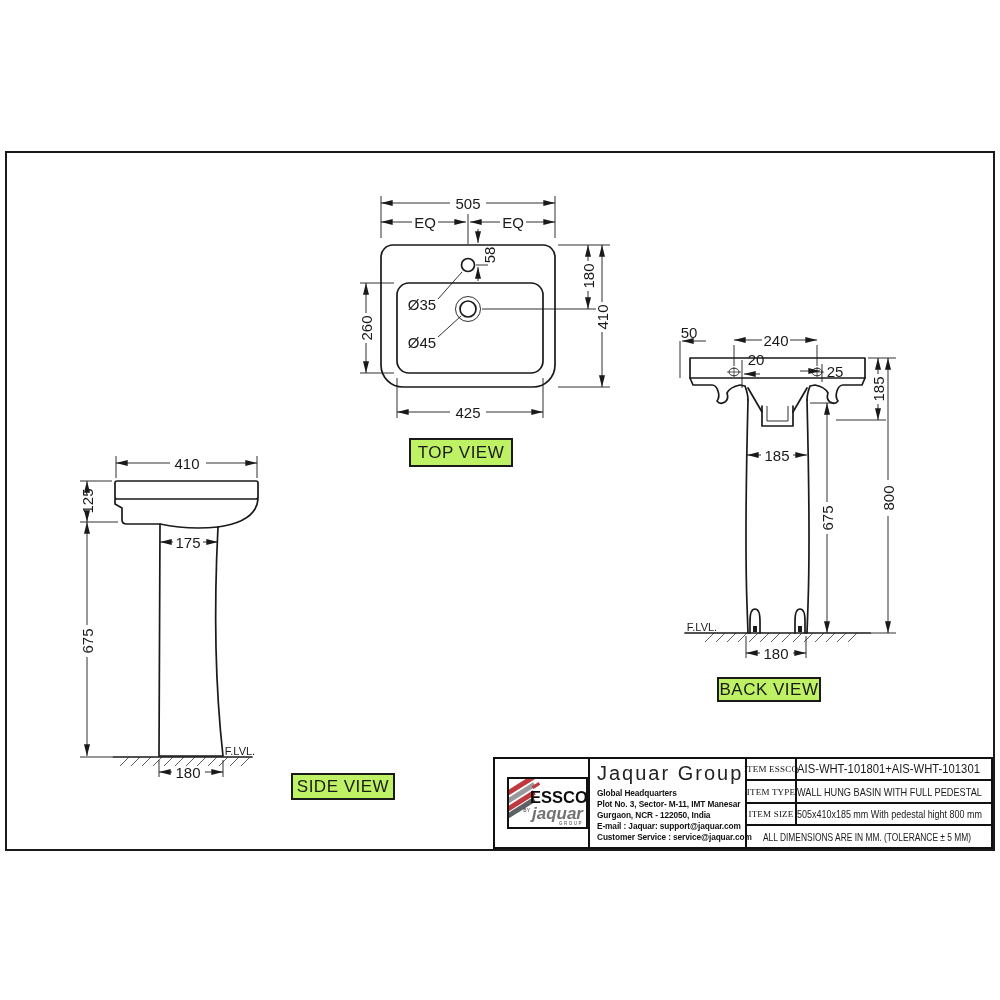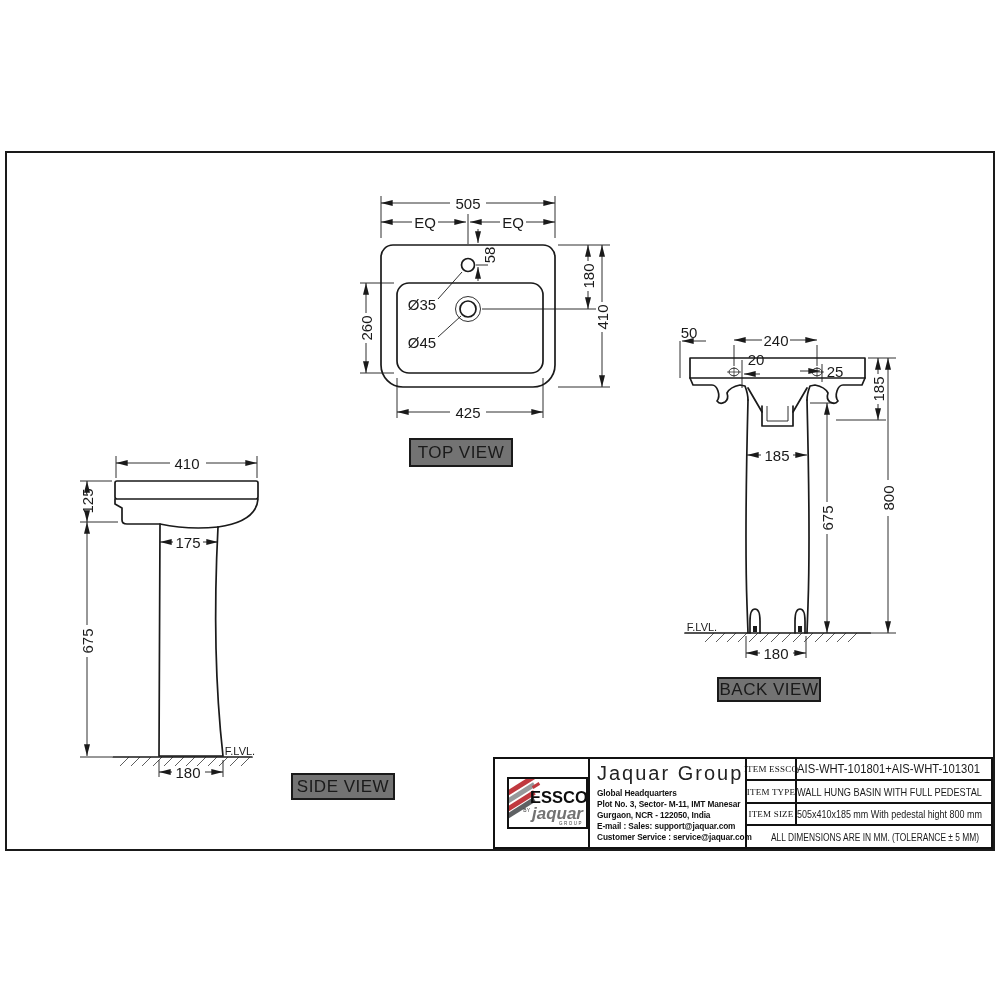--- a/index.html
+++ b/index.html
@@ -6,21 +6,21 @@
   #page{position:relative;width:1000px;height:1000px;background:#ffffff;overflow:hidden;
         font-family:"Liberation Sans",sans-serif;color:#1a1a1a;border-radius:7px;}
   #frame{position:absolute;left:5px;top:151px;width:986px;height:696px;border:2px solid #1a1a1a;}
   .vsvg{position:absolute;}
   svg text{font-family:"Liberation Sans",sans-serif;font-size:15px;fill:#1a1a1a;}
   .dimtxt{text-anchor:middle;dominant-baseline:central;}
   .small{font-size:11px;}
   .obj{stroke:#1a1a1a;stroke-width:1.7;fill:none;stroke-linejoin:round;stroke-linecap:round;}
   .thin{stroke:#1a1a1a;stroke-width:0.9;fill:none;}
   .hair{stroke:#1a1a1a;stroke-width:0.7;fill:none;}
-  .view-label{position:absolute;border:2px solid #1a1a1a;background:#737373;display:flex;
+  .view-label{position:absolute;border:2px solid #1a1a1a;background:#bef264;display:flex;
       align-items:center;justify-content:center;font-size:17px;letter-spacing:0.5px;}
   
   #tb{position:absolute;left:493px;top:757px;width:500px;height:92px;border:2px solid #111;
       box-sizing:border-box;background:#fff;}
   .tb-cell{position:absolute;box-sizing:border-box;}
   #tb-logo{left:0;top:0;width:95px;height:100%;border-right:2px solid #111;
       display:flex;align-items:center;justify-content:center;padding-left:12px;}
   #logo-box{position:relative;width:86px;height:48px;border:2px solid #111;background:#fff;overflow:hidden;}
   .stripe{position:absolute;width:34px;height:5px;left:-6px;transform:rotate(-32deg);}
   #essco-word{position:absolute;left:21px;top:9px;font-weight:700;font-size:16.5px;color:#0d0d0d;letter-spacing:0;}
@@ -35,21 +35,21 @@
   .tb-row{position:absolute;left:252px;width:246px;box-sizing:border-box;border-bottom:2px solid #111;}
   .tb-lab{position:absolute;left:0;top:0;width:48px;height:100%;border-right:2px solid #111;
       display:flex;align-items:center;justify-content:center;
       font-family:"Liberation Serif",serif;font-size:9px;letter-spacing:0.2px;color:#111;white-space:nowrap;}
   .tb-val{position:absolute;left:48px;top:0;right:0;height:100%;display:flex;align-items:center;padding-left:2px;overflow:hidden;}
   .cond{display:inline-block;transform-origin:0 50%;white-space:nowrap;}
   .c90{transform:scaleX(.90);font-size:12.5px;}
   .c80{transform:scaleX(.80);font-size:11.5px;}
   .c78{transform:scaleX(.78);font-size:11.5px;}
   .c72{transform:scaleX(.80);font-size:10.5px;}
-  #tb-note{position:absolute;left:252px;top:67px;width:246px;height:21px;display:flex;align-items:center;padding-left:24px;box-sizing:border-box;overflow:hidden;}
+  #tb-note{position:absolute;left:252px;top:67px;width:246px;height:21px;display:flex;align-items:center;padding-left:16px;box-sizing:border-box;overflow:hidden;}
 </style>
 </head>
 <body>
 
 <div id="page">
 
   <svg width="0" height="0" style="position:absolute">
     <defs>
       <marker id="arr" viewBox="0 0 12 8" refX="12" refY="4" markerWidth="13" markerHeight="9" orient="auto-start-reverse" markerUnits="strokeWidth">
         <path d="M0,0.9 L12,4 L0,7.1 Z" fill="#1a1a1a"></path>
@@ -212,21 +212,21 @@
           <div class="grp">GROUP</div>
         </div>
       </div>
     </div>
 
     <div class="tb-cell" id="tb-co">
       <div id="co-name">Jaquar Group</div>
       <div class="addr">Global Headquarters</div>
       <div class="addr">Plot No. 3, Sector- M-11, IMT Manesar</div>
       <div class="addr">Gurgaon, NCR - 122050, India</div>
-      <div class="addr">E-mail : Sales: support@jaquar.com</div>
+      <div class="addr">E-mail : Jaquar: support@jaquar.com</div>
       <div class="addr">Customer Service : service@jaquar.com</div>
     </div>
 
     <div class="tb-row" style="top:0;height:22px">
       <div class="tb-lab">ITEM ESSCO</div>
       <div class="tb-val">
         <span class="cond c90">AIS-WHT-101801+AIS-WHT-101301</span>
       </div>
     </div>
     <div class="tb-row" style="top:22px;height:23px">

